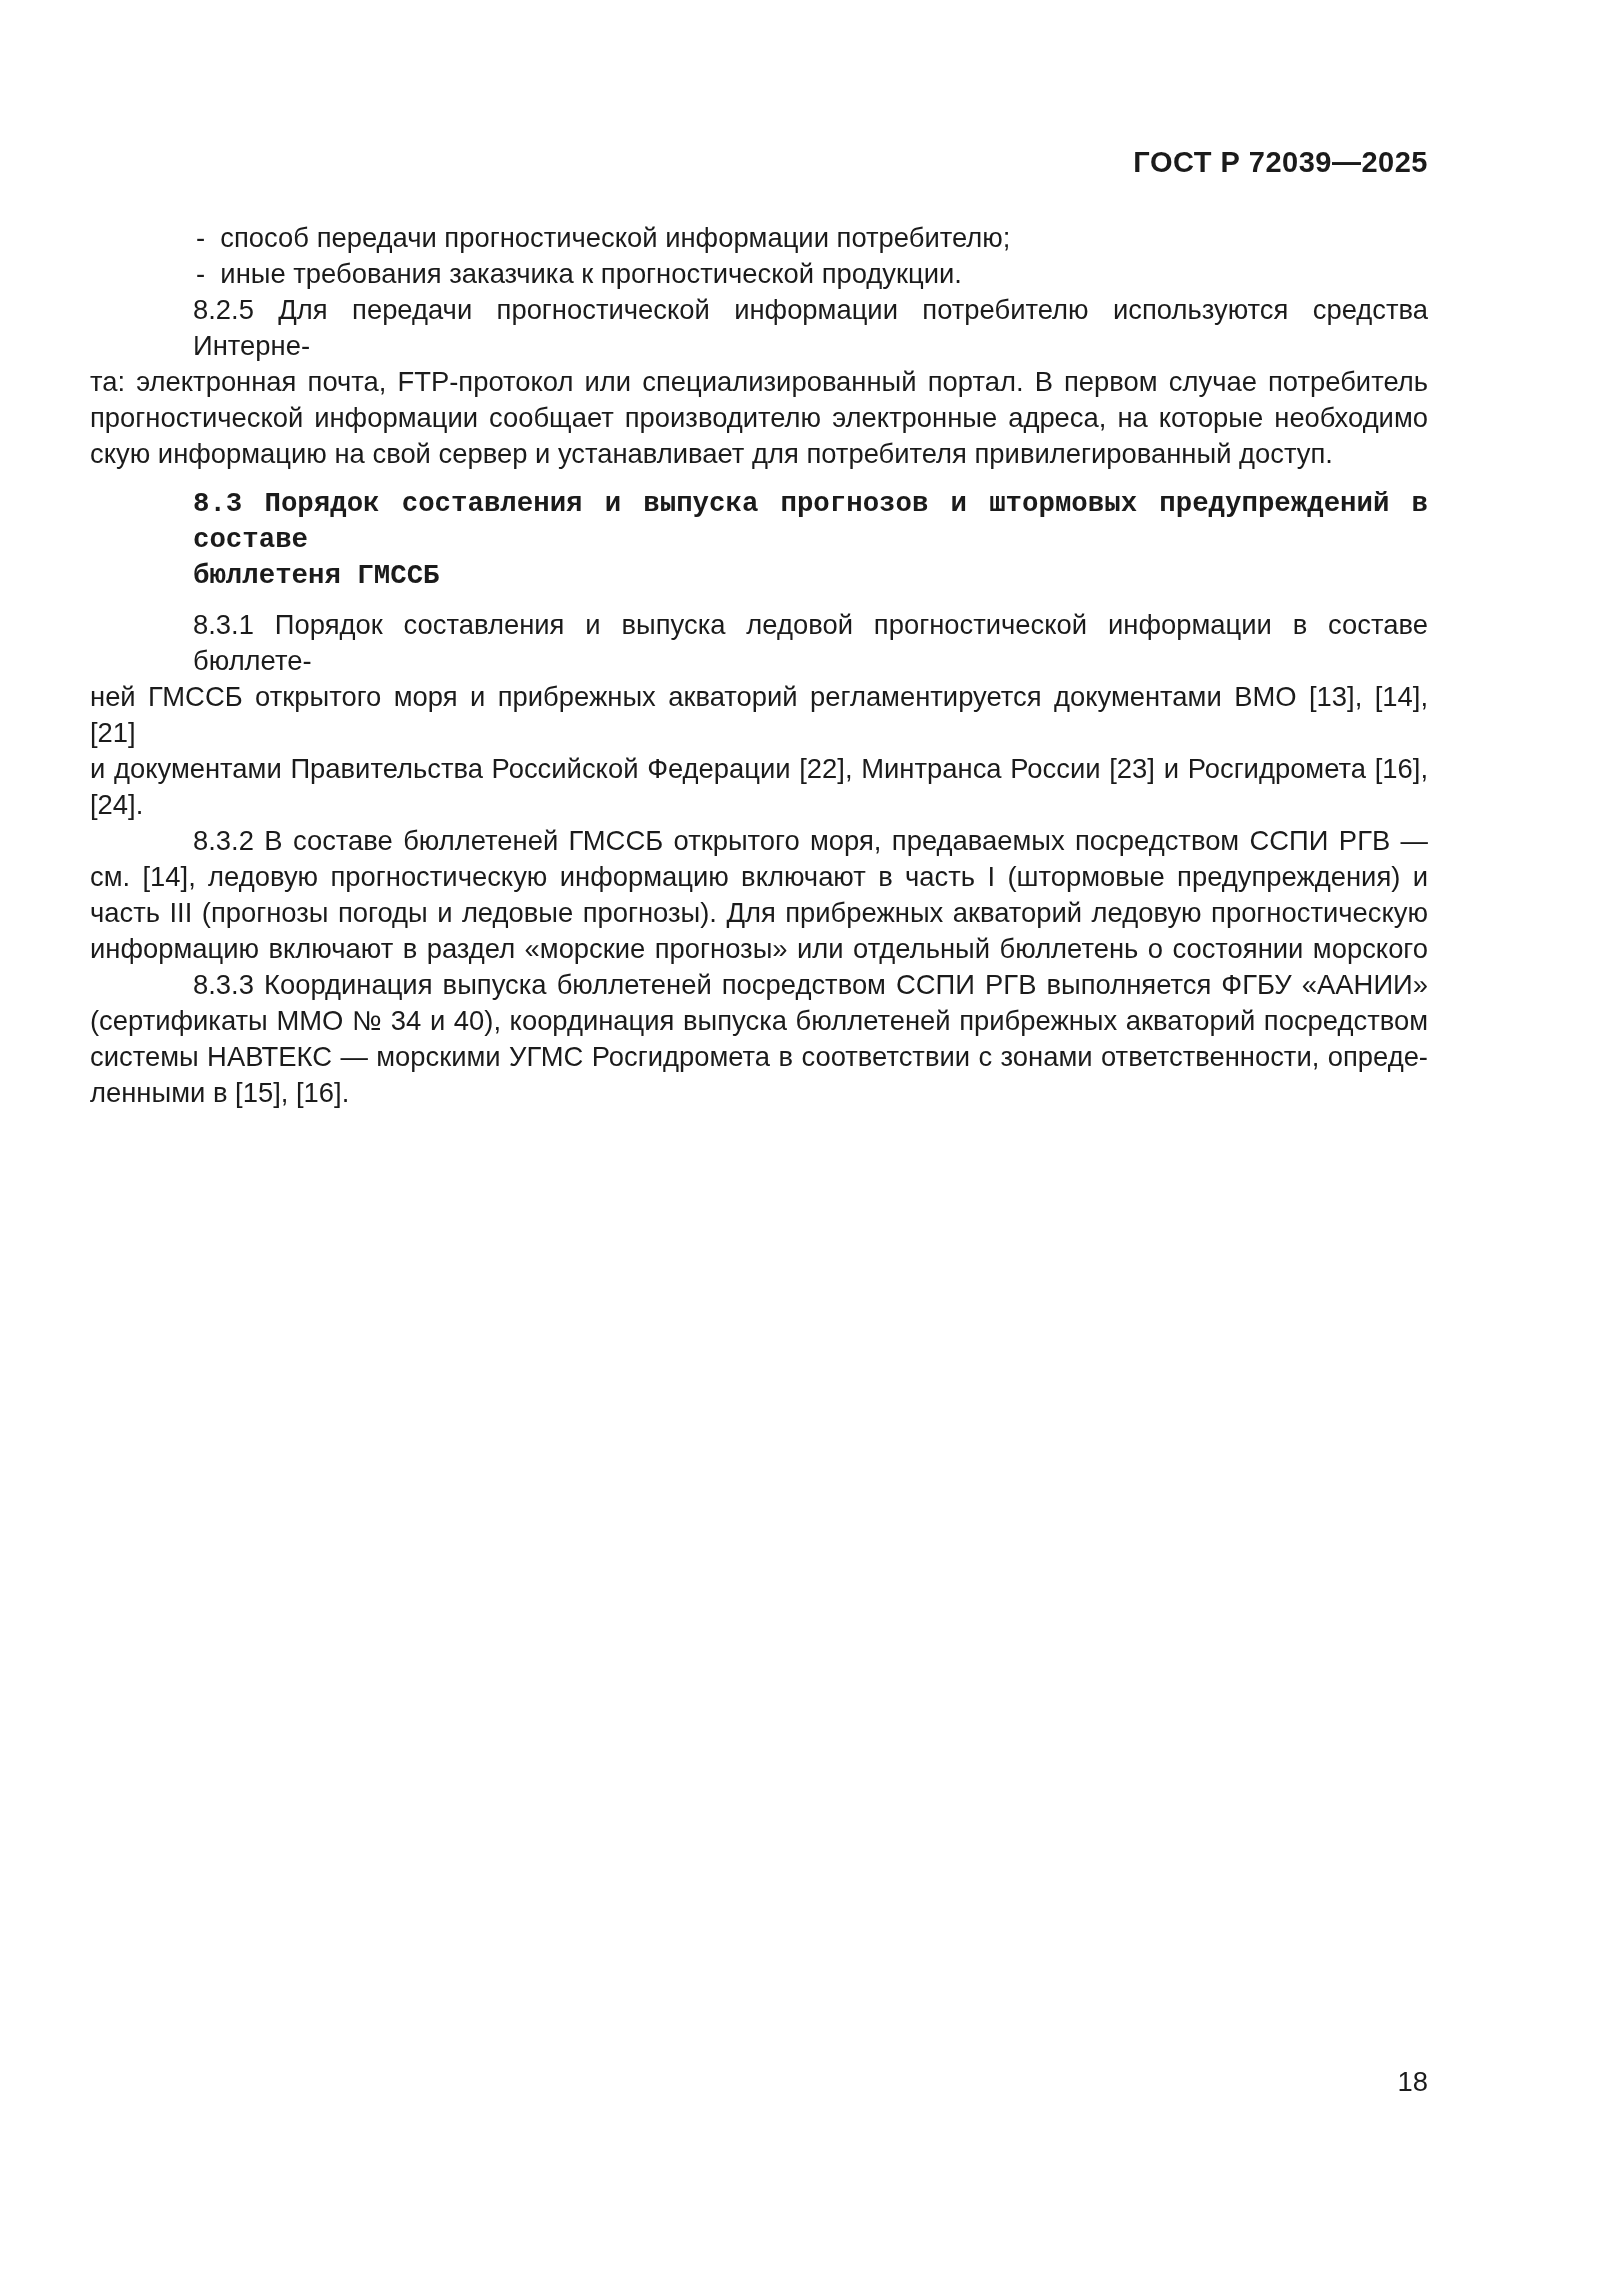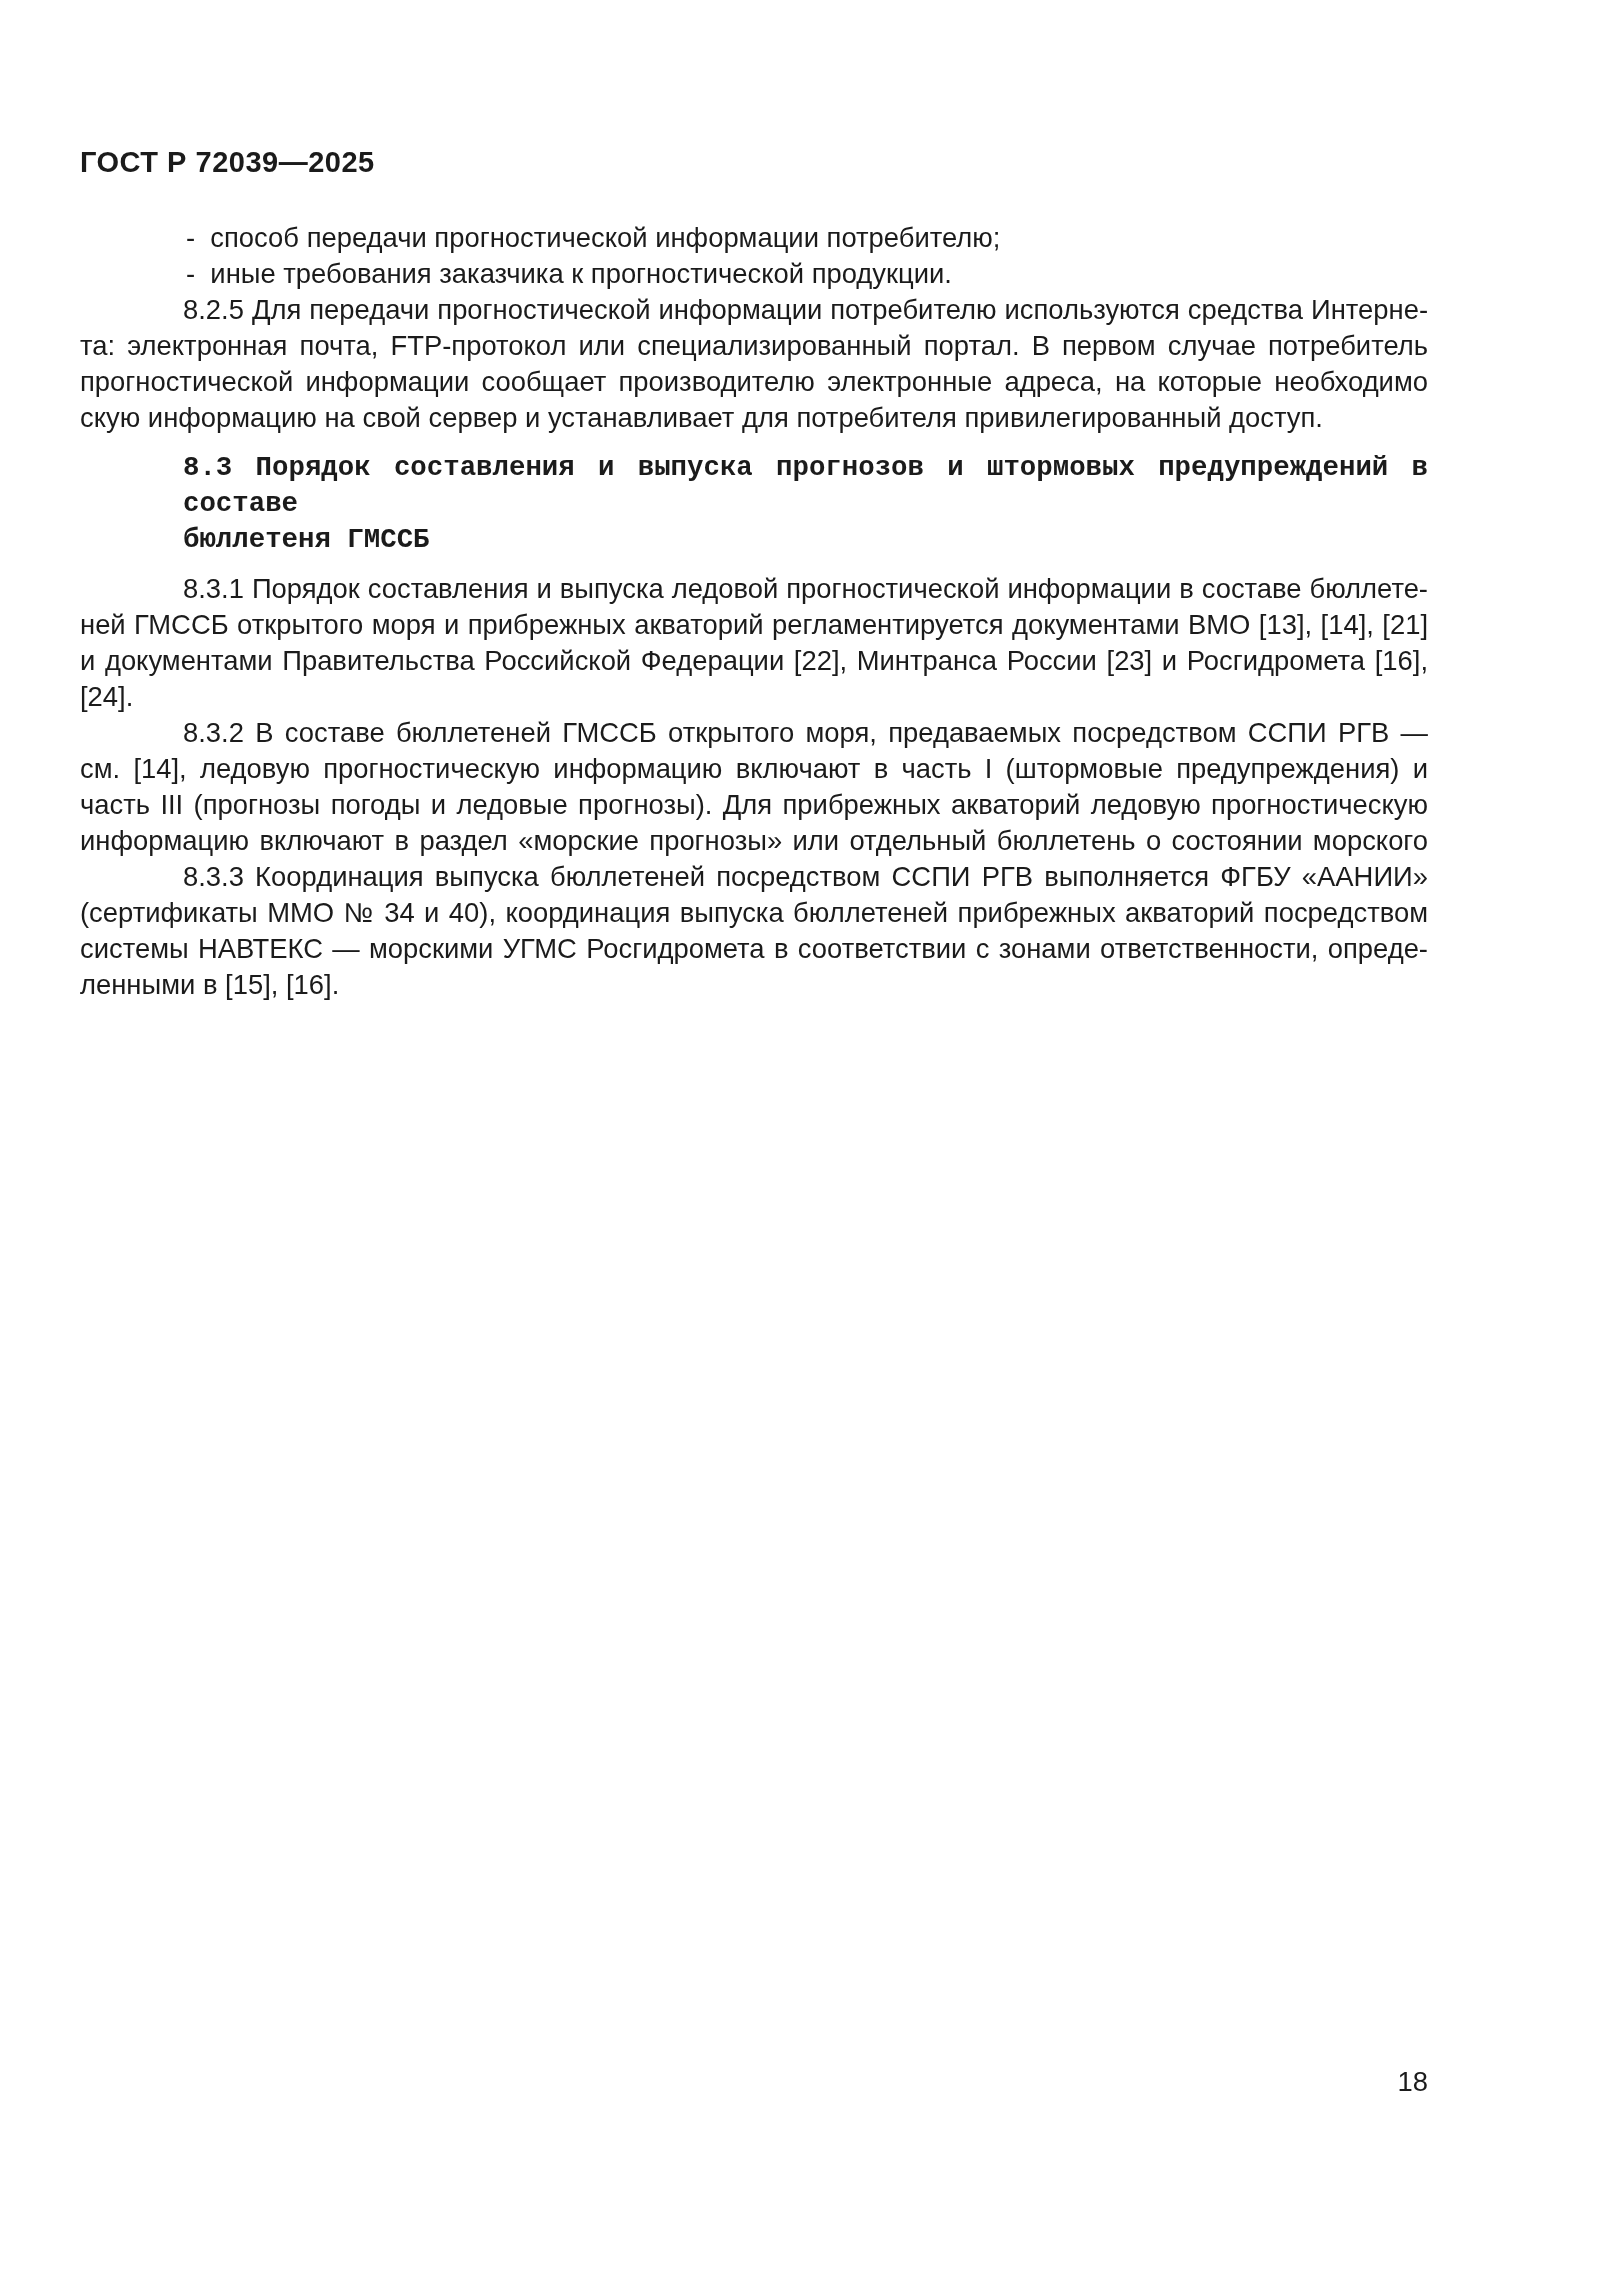--- a/index.html
+++ b/index.html
@@ -17,33 +17,35 @@
     overflow: hidden;
   }
   .doc-header {
     position: absolute;
     left: 80px;
     top: 144px;
     width: 1348px;
     font-size: 29px;
     line-height: 36px;
     font-weight: bold;
+    text-align: right;
     letter-spacing: 0.5px;
   }
   .content {
     position: absolute;
     left: 80px;
     top: 220px;
     width: 1348px;
     font-size: 27.4px;
     line-height: 36px;
   }
   .line {
     text-align: justify;
     text-align-last: justify;
+    margin-left: 10px;
   }
   .line.first {
     padding-left: 103px;
   }
   .line.last {
     text-align-last: left;
   }
   .list-line {
     padding-left: 106px;
     text-align: left;

